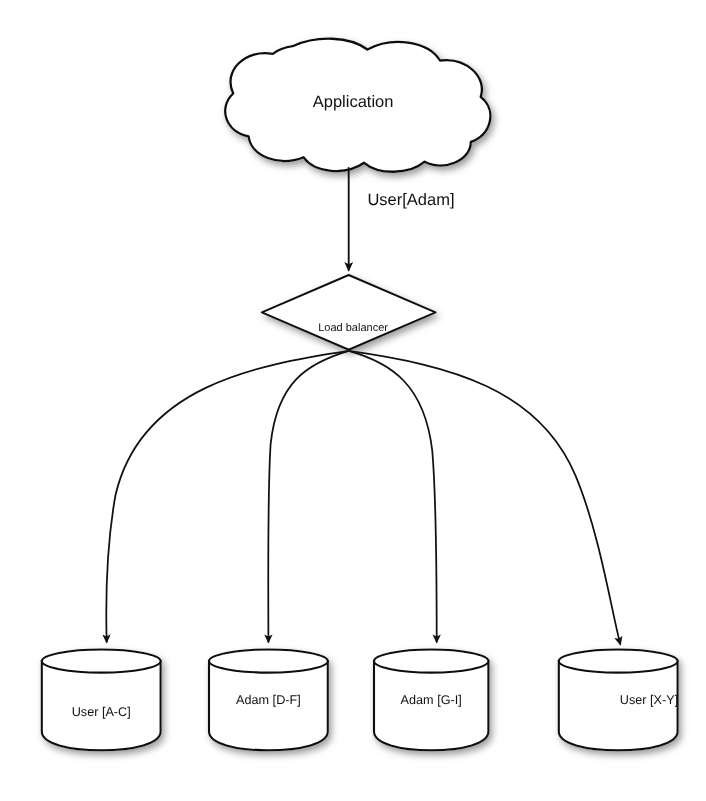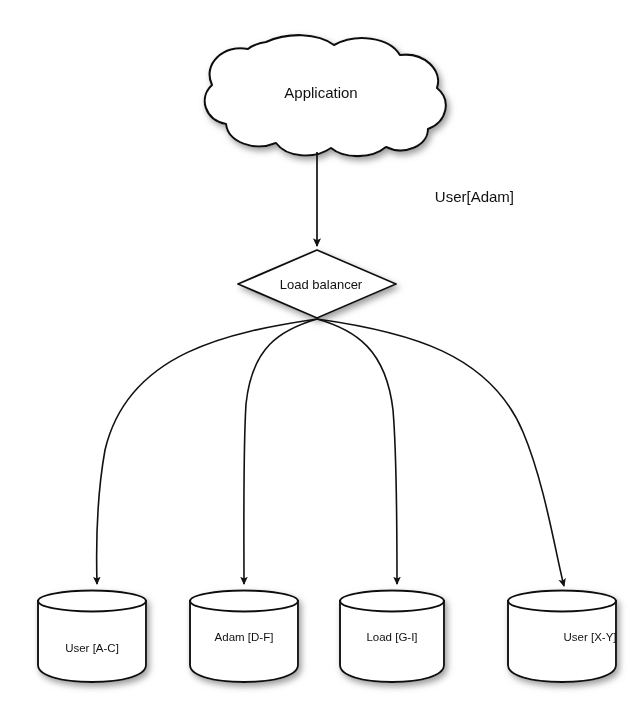--- a/index.html
+++ b/index.html
@@ -37,29 +37,29 @@
     font-family: "Liberation Sans", sans-serif;
   }
   #cloud-label {
     left: 0;
     top: 84px;
     width: 642px;
     font-size: 15px;
   }
   #diamond-label {
     left: 0;
-    top: 277px;
+    top: 293px;
     width: 642px;
-    font-size: 13px;
+    font-size: 10px;
   }
   #edge-label-main {
     left: 334px;
-    top: 188px;
+    top: 173px;
     width: 180px;
-    text-align: right;
+    text-align: left;
     font-size: 15px;
   }
   .db-label {
     top: 631px;
     font-size: 11.5px;
   }
   #db-label-0 { left: 38px;  width: 108px; margin-top: 11px; }
   #db-label-1 { left: 190px; width: 108px; }
   #db-label-2 { left: 340px; width: 104px; }
   #db-label-3 { left: 536px; width: 108px; }
@@ -126,16 +126,16 @@
   </svg>
 
   <div class="node-label" id="cloud-label">Application</div>
 
   <div class="node-label" id="edge-label-main">User[Adam]</div>
 
   <div class="node-label" id="diamond-label">Load balancer</div>
 
   <div class="node-label db-label" id="db-label-0">User [A-C]</div>
   <div class="node-label db-label" id="db-label-1">Adam [D-F]</div>
-  <div class="node-label db-label" id="db-label-2">Load [G-I]</div>
+  <div class="node-label db-label" id="db-label-2">Adam [G-I]</div>
   <div class="node-label db-label" id="db-label-3">User [X-Y]</div>
 
 </div>
 
 </body></html>

